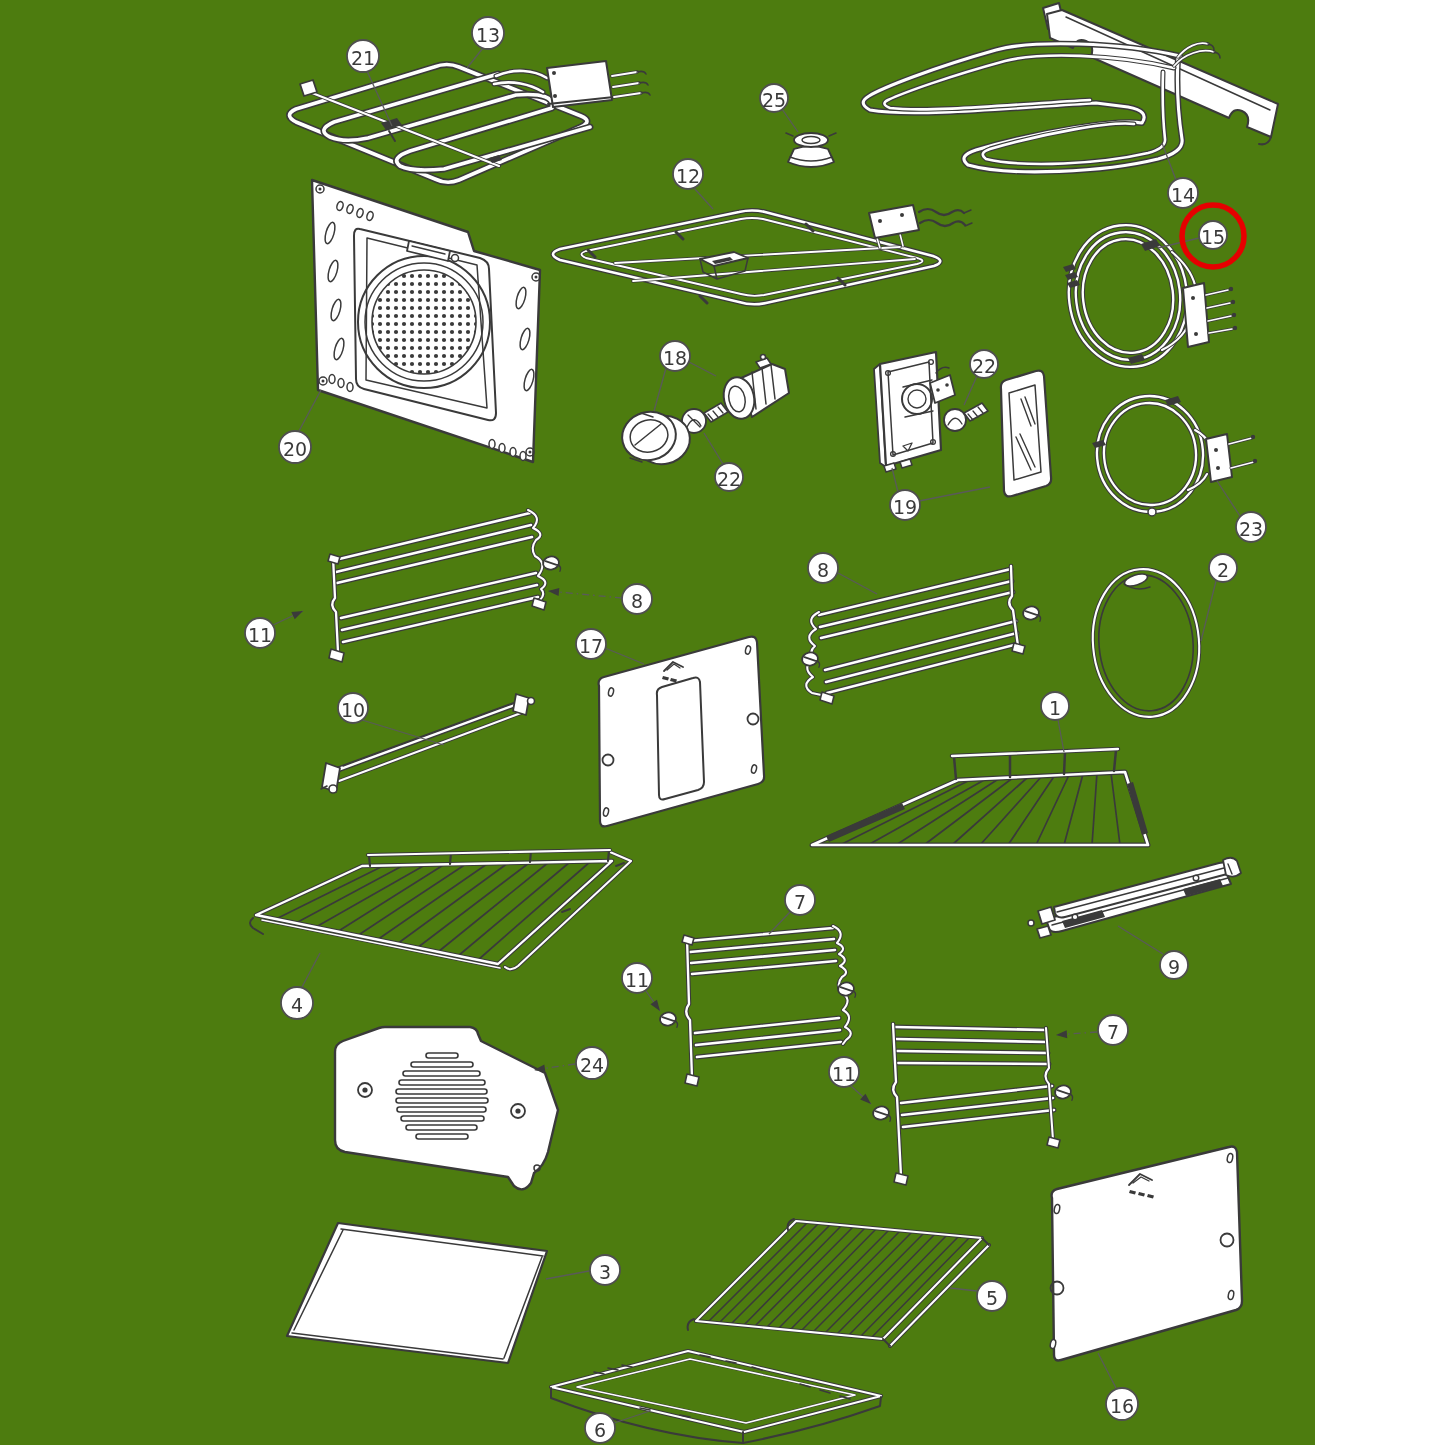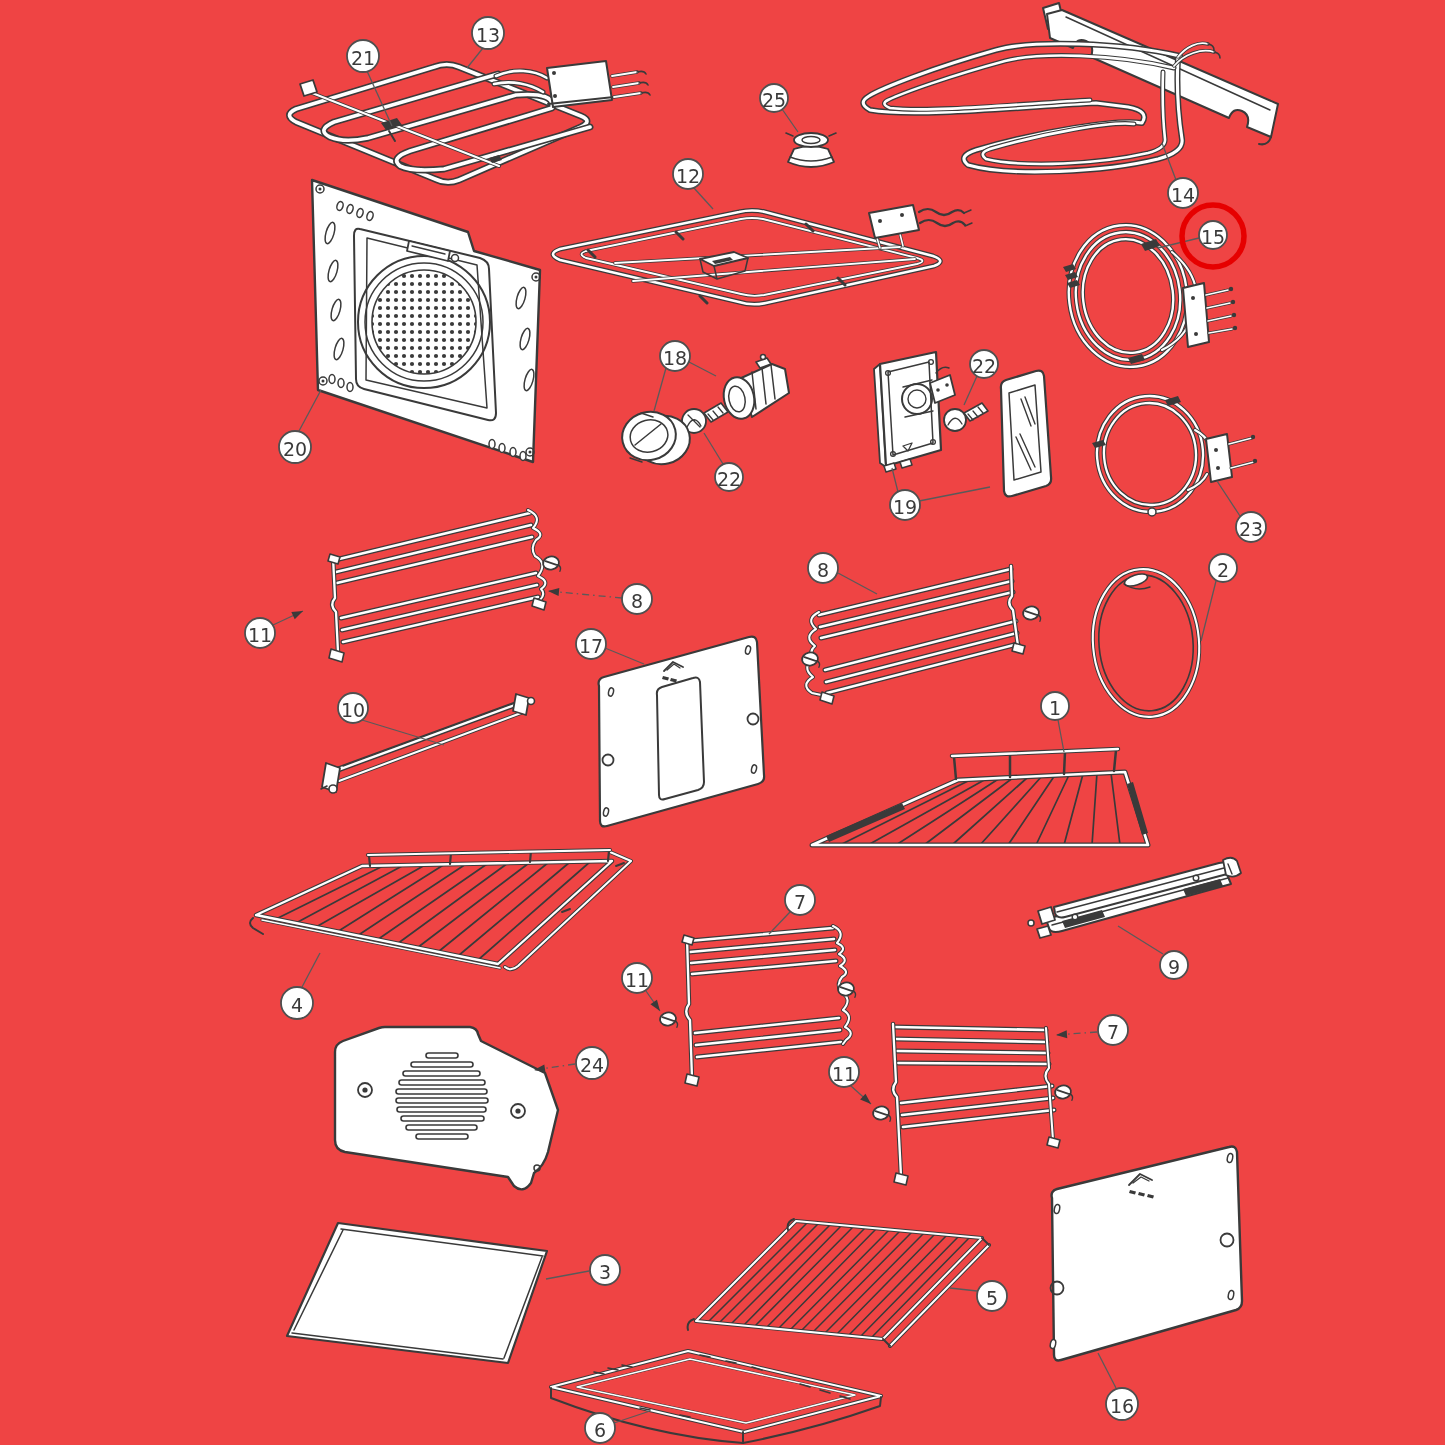--- a/index.html
+++ b/index.html
@@ -1,16 +1,16 @@
 <!DOCTYPE html>
 <html><head>
 <meta charset="utf-8">
 <style>
   html,body{margin:0;padding:0;background:#fff;}
-  .stage{position:relative;width:1445px;height:1445px;background:#ef4444;overflow:hidden;
+  .stage{position:relative;width:1315px;height:1445px;background:#4d7c0f;overflow:hidden;
          font-family:"DejaVu Sans",sans-serif;}
   svg{display:block;}
   .tb{stroke:#3a3a3a;fill:none;stroke-linecap:round;stroke-linejoin:round;}
   .tbw{stroke:#ffffff;fill:none;stroke-linecap:round;stroke-linejoin:round;}
   .pl{fill:#ffffff;stroke:#3a3a3a;stroke-linejoin:round;}
   .ln{fill:none;stroke:#3a3a3a;stroke-linecap:round;stroke-linejoin:round;}
   .dk{fill:#3a3a3a;stroke:none;}
   .hole{fill:#ffffff;stroke:#3a3a3a;stroke-width:1.5;}
   .leader{stroke:#5a5a5a;stroke-width:1.3;fill:none;}
   .co{fill:#ffffff;stroke:#4f4f4f;stroke-width:1.8;}

